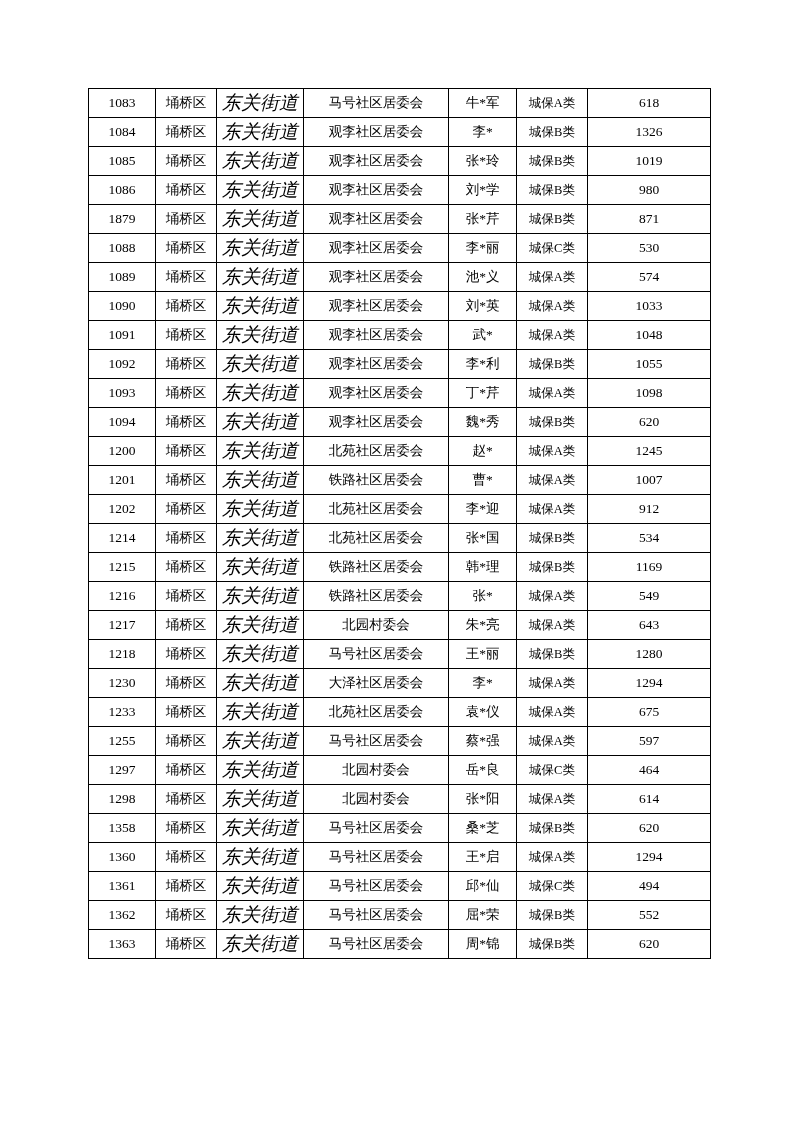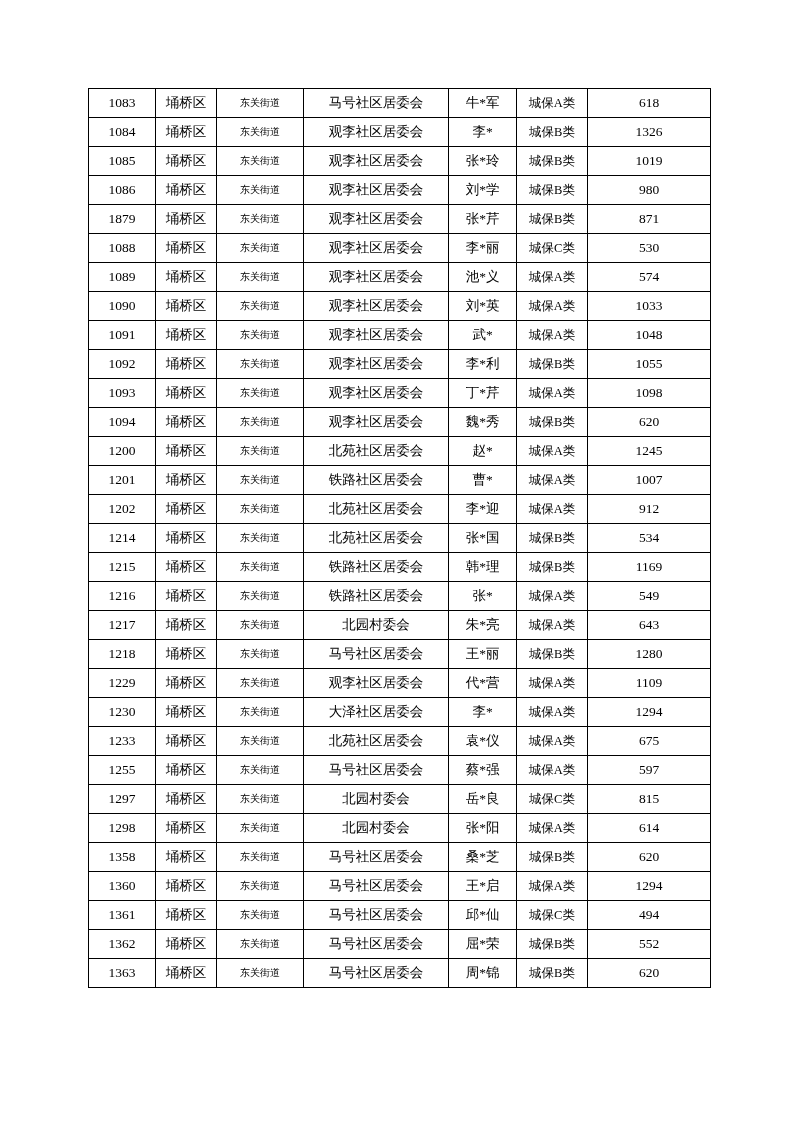--- a/index.html
+++ b/index.html
@@ -32,21 +32,21 @@
     height: 28px;
     line-height: 28px;
     padding: 0 2px;
     text-align: center;
     vertical-align: middle;
     white-space: nowrap;
     overflow: hidden;
   }
   .c0 { width: 62px; font-size: 13.5px; }
   .c1 { width: 56px; font-size: 13.5px; }
-  .c2 { width: 82px; font-size: 10px; }
+  .c2 { width: 82px; font-size: 19px; font-style: italic; }
   .c3 { width: 140px; font-size: 13.5px; }
   .c4 { width: 63px; font-size: 13.5px; }
   .c5 { width: 66px; font-size: 12.5px; }
   .c6 { width: 118px; font-size: 13.5px; }
 </style>
 </head>
 <body>
 
 <div class="page">
   <table class="data-table">
@@ -225,29 +225,20 @@
         <tr>
           <td class="c0">1218</td>
           <td class="c1">埇桥区</td>
           <td class="c2">东关街道</td>
           <td class="c3">马号社区居委会</td>
           <td class="c4">王*丽</td>
           <td class="c5">城保B类</td>
           <td class="c6">1280</td>
         </tr>
         <tr>
-          <td class="c0">1229</td>
-          <td class="c1">埇桥区</td>
-          <td class="c2">东关街道</td>
-          <td class="c3">观李社区居委会</td>
-          <td class="c4">代*营</td>
-          <td class="c5">城保A类</td>
-          <td class="c6">1109</td>
-        </tr>
-        <tr>
           <td class="c0">1230</td>
           <td class="c1">埇桥区</td>
           <td class="c2">东关街道</td>
           <td class="c3">大泽社区居委会</td>
           <td class="c4">李*</td>
           <td class="c5">城保A类</td>
           <td class="c6">1294</td>
         </tr>
         <tr>
           <td class="c0">1233</td>
@@ -267,21 +258,21 @@
           <td class="c5">城保A类</td>
           <td class="c6">597</td>
         </tr>
         <tr>
           <td class="c0">1297</td>
           <td class="c1">埇桥区</td>
           <td class="c2">东关街道</td>
           <td class="c3">北园村委会</td>
           <td class="c4">岳*良</td>
           <td class="c5">城保C类</td>
-          <td class="c6">815</td>
+          <td class="c6">464</td>
         </tr>
         <tr>
           <td class="c0">1298</td>
           <td class="c1">埇桥区</td>
           <td class="c2">东关街道</td>
           <td class="c3">北园村委会</td>
           <td class="c4">张*阳</td>
           <td class="c5">城保A类</td>
           <td class="c6">614</td>
         </tr>

